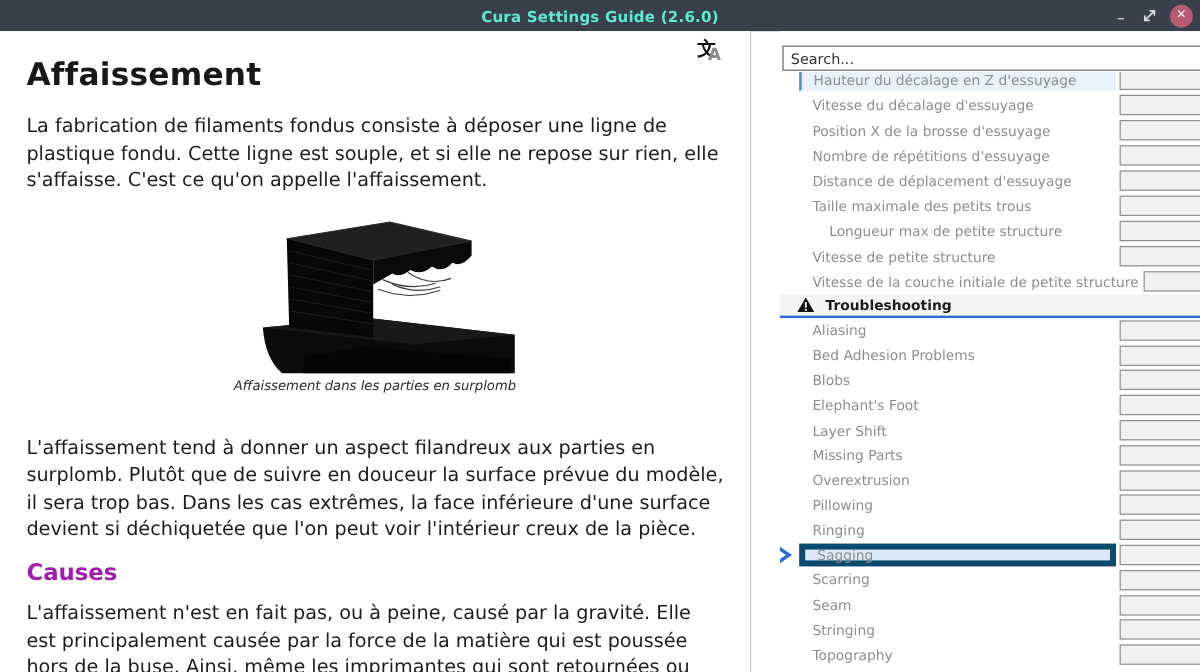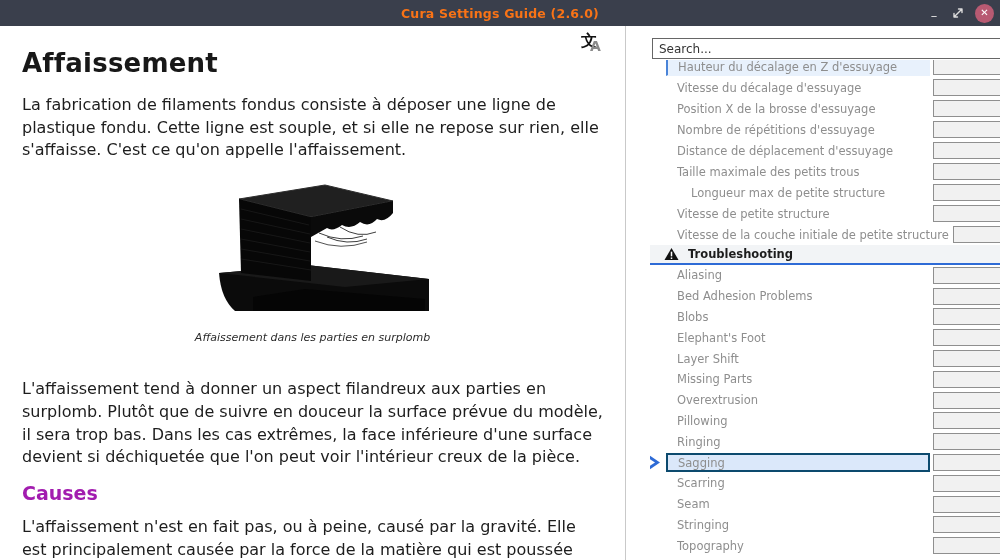--- a/index.html
+++ b/index.html
@@ -2,21 +2,21 @@
 <html><head>
 <meta charset="utf-8">
 <style>
   * { margin:0; padding:0; box-sizing:border-box; }
   html,body { width:1000px; height:560px; overflow:hidden;
     font-family:"DejaVu Sans","Liberation Sans",sans-serif; background:#fff; }
 
   
   .titlebar { position:absolute; left:0; top:0; width:1000px; height:26px;
     background:#3a3f4c; display:flex; align-items:center; justify-content:center; }
-  .titlebar .title { color:#f97316; font-size:12.5px; font-weight:bold; letter-spacing:.2px; }
+  .titlebar .title { color:#5eead4; font-size:12.5px; font-weight:bold; letter-spacing:.2px; }
   .win-controls { position:absolute; right:6px; top:0; height:26px; display:flex;
     align-items:center; gap:10px; }
   .btn-min { color:#e8e8e8; font-size:13px; width:14px; text-align:center;
     line-height:10px; cursor:default; padding-top:6px; }
   .btn-max { width:14px; height:14px; display:flex; align-items:center; justify-content:center; }
   .btn-close { width:19px; height:19px; border-radius:50%; background:#b85a72;
     color:#fff; font-size:10px; font-weight:bold; display:flex; align-items:center;
     justify-content:center; line-height:1; }
 
   
@@ -25,21 +25,21 @@
     color:#1d1d1d; overflow:hidden; }
   .translate-btn { position:absolute; top:5px; right:18px; width:26px; height:26px;
     cursor:pointer; }
   .translate-btn .zh { position:absolute; left:0; top:0; font-size:16px; font-weight:bold; color:#111; }
   .translate-btn .lat { position:absolute; left:9px; top:7px; font-size:14px; font-weight:bold; color:#8a8a8a; }
   h1.article-title { font-size:26px; font-weight:bold; color:#181818; margin:14px 0 16px 0; letter-spacing:.2px; }
   .article p { font-size:16px; line-height:1.42; margin-bottom:13px; }
   h2.section-title { font-size:19px; font-weight:bold; color:#a21caf; margin:6px 0 12px 0; }
   .figure { width:100%; text-align:center; margin:2px 0 34px 0; }
   .figure svg { display:block; margin:0 auto; }
-  .figure .caption { font-size:11px; font-style:italic; color:#2b2b2b; margin-top:18px; }
+  .figure .caption { font-size:11px; font-style:italic; color:#2b2b2b; margin-top:2px; }
 
   
   .sidebar { position:absolute; left:627px; top:26px; width:373px; height:534px;
     background:#fff;margin-left:23px; }
   .search-box { position:absolute; left:2px; top:12px; width:368px; height:21px;
     border:1px solid #666; background:#fff; font-size:12px; color:#333;
     padding:0 6px; font-family:"DejaVu Sans","Liberation Sans",sans-serif; outline:none; }
   .search-box::placeholder { color:#333; opacity:1; }
 
   .setting-list { position:absolute; left:0; top:34px; width:410px; height:500px; overflow:hidden; }
@@ -48,21 +48,21 @@
   .row { display:flex; align-items:center; height:21px; position:relative; padding-left:16px; }
   .row .label-cell { flex:1; height:19px; display:flex; align-items:center;
     padding-left:10px; margin-right:3px; border:1px solid transparent; }
   .row .label { font-size:11.5px; color:#8e8e8e; white-space:nowrap; overflow:hidden; }
   .row.indent .label-cell { padding-left:24px; }
   .row .value-box { width:108px; height:17px; background:#f1f1f1; border:1px solid #8f8f8f;
     margin-right:19px; display:flex; align-items:center; justify-content:flex-end;
     padding-right:5px; }
   .row .unit { font-size:11px; color:#767676; }
   .row.hovered .label-cell { background:#e8f1fc; border-left:2px solid #4a84d8; }
-  .row.selected .label-cell { background:#dbe8fa; border:2px solid #0c4a6e; }
+  .row.selected .label-cell { background:#dbe8fa; border:5px solid #0c4a6e; }
   .row .select-arrow { position:absolute; left:-3px; top:1px; }
 
   .group-header { display:flex; align-items:center; height:20px; background:#f2f4f6;
     border-bottom:2px solid #2e6bd6; padding:0 10px 0 14px; cursor:pointer; }
   .group-header .g-label { flex:1; font-size:11.5px; font-weight:bold; color:#1c1c1c; margin-left:9px; }
   .trouble-row { height:20.8px; }
 
   .scroll-thumb { position:absolute; right:0px; bottom:2px; width:7px; height:28px;
     border-radius:4px; background:#1d2a66; }
 </style>

